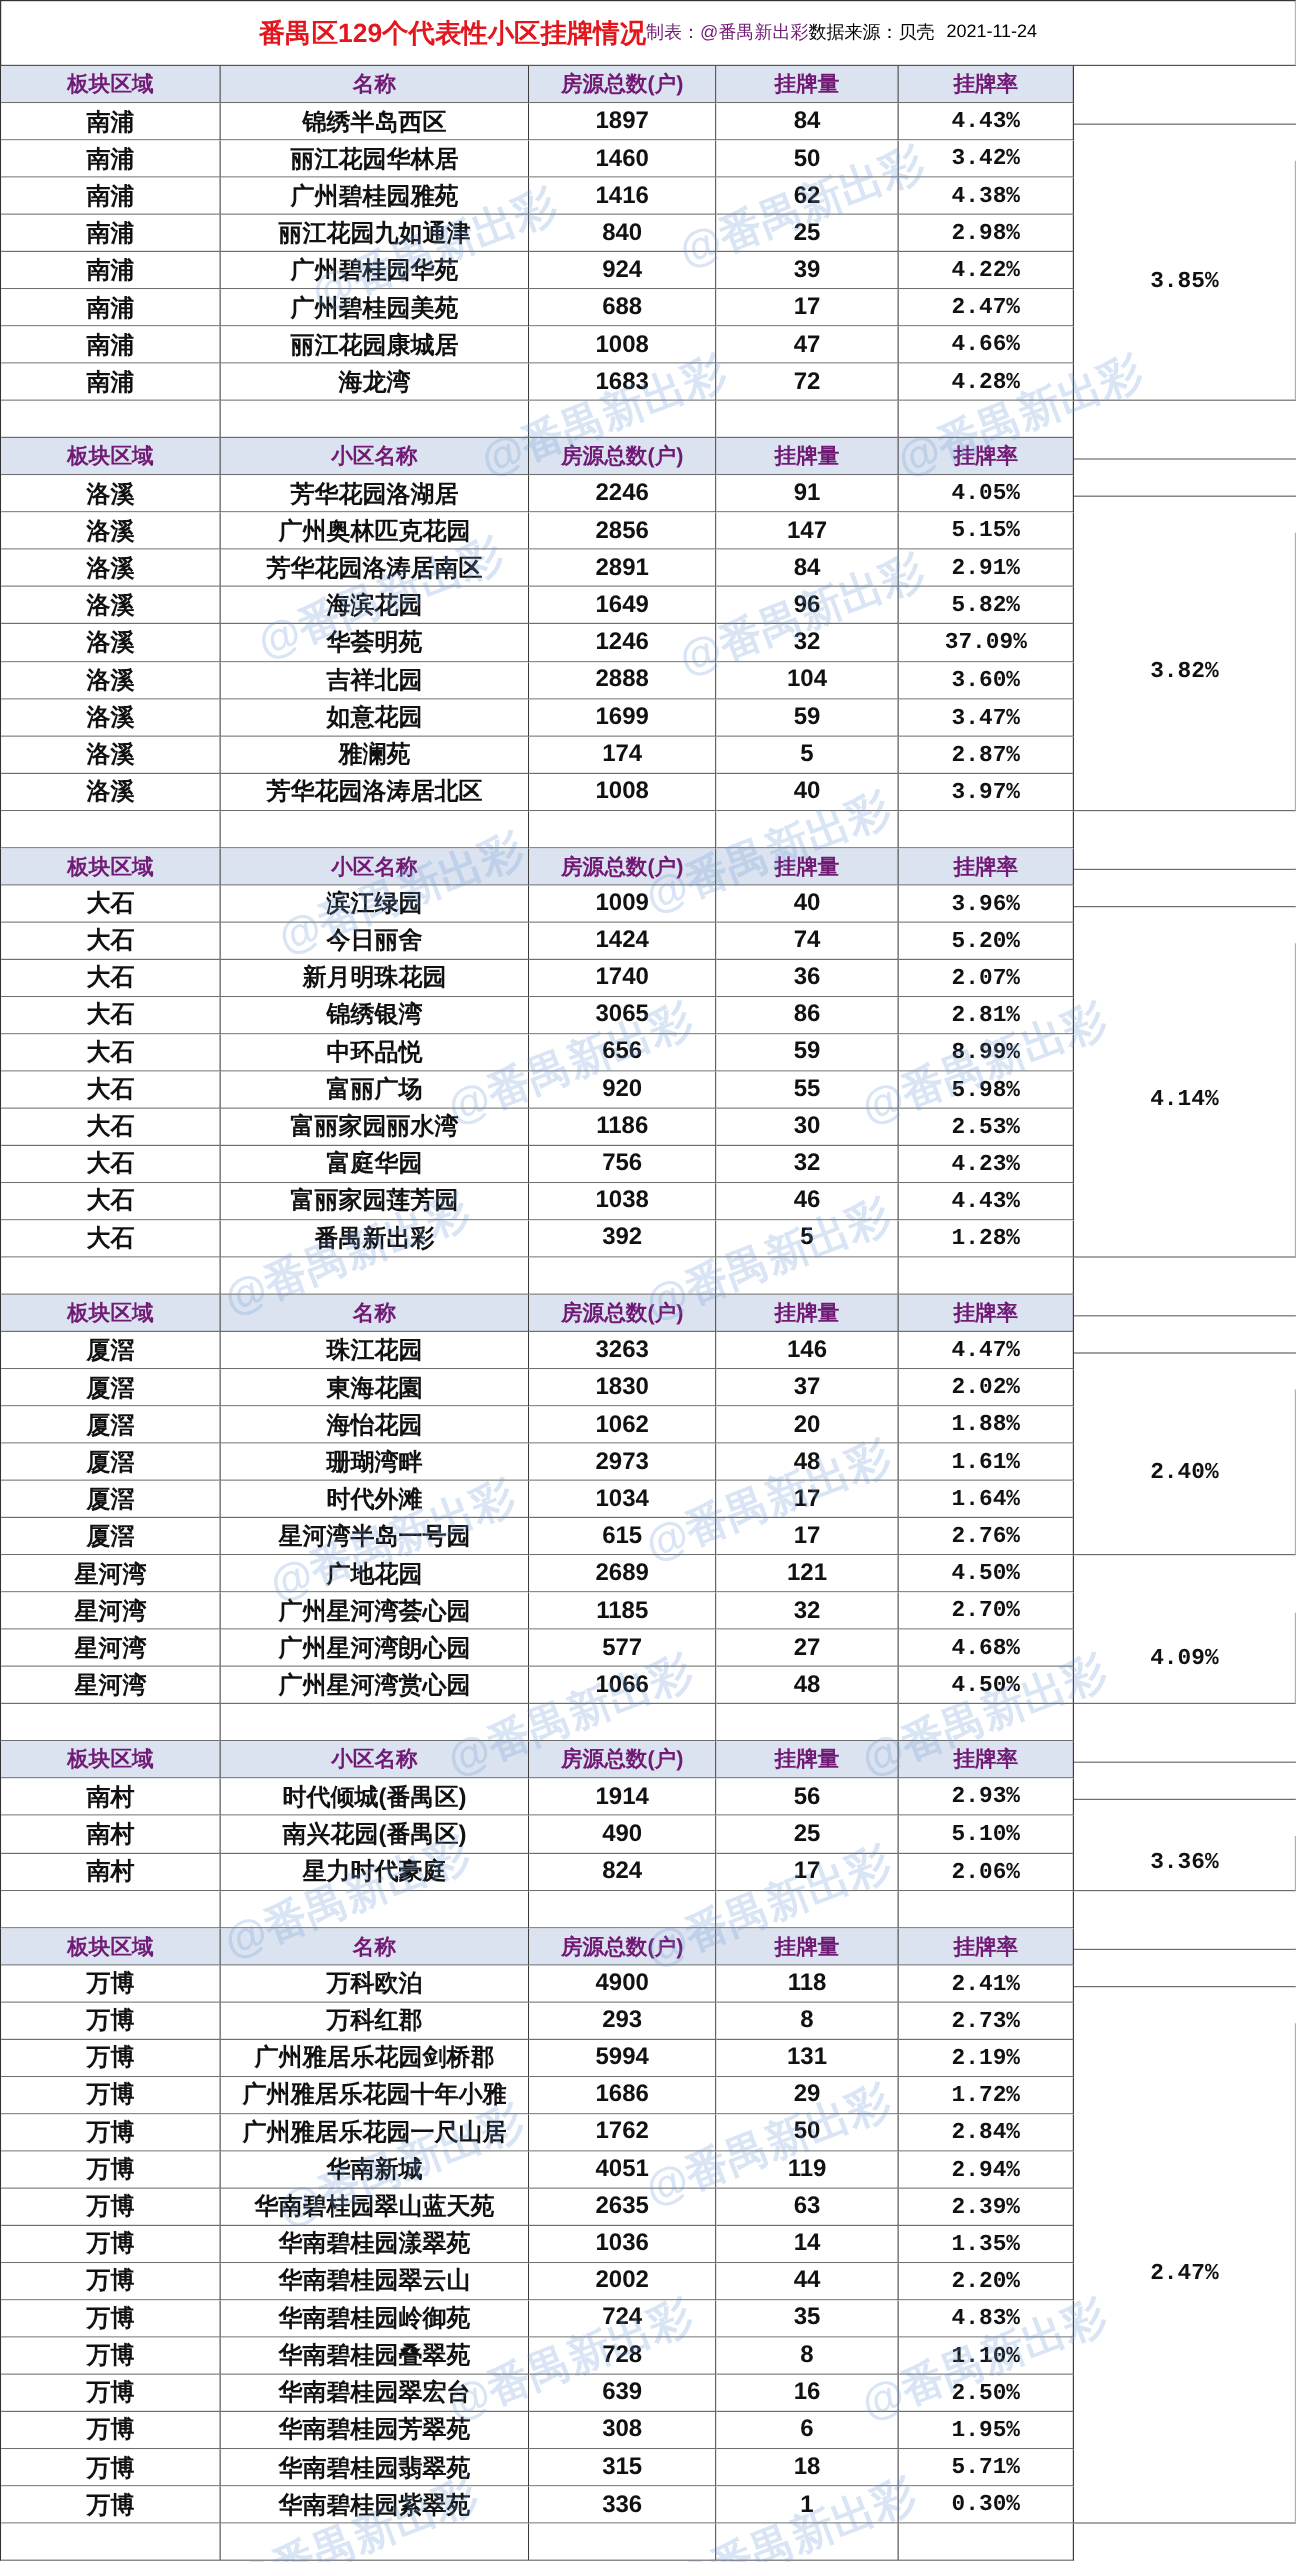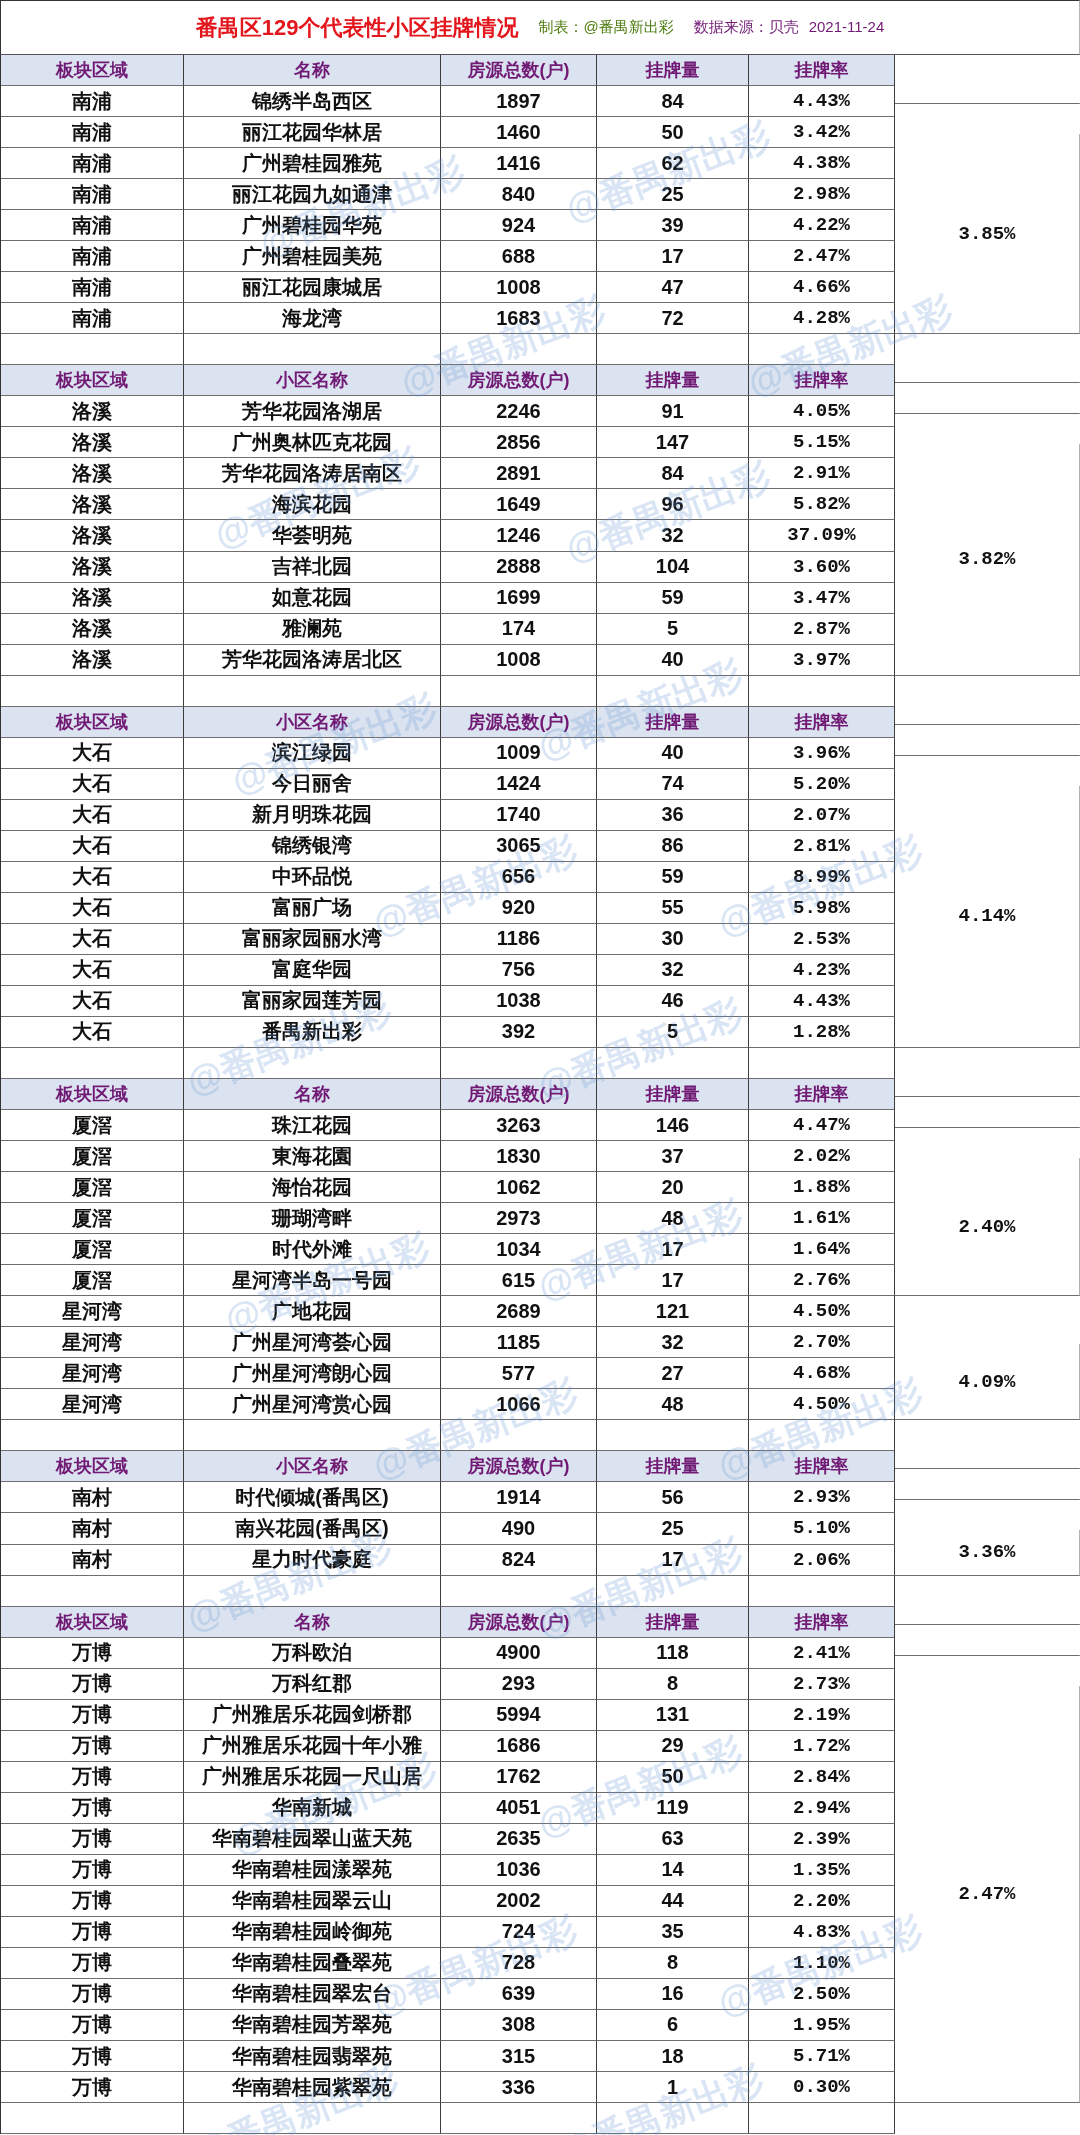--- a/index.html
+++ b/index.html
@@ -7,25 +7,25 @@
   body { font-family: "Liberation Sans", "DejaVu Sans", sans-serif; color: #111; }
   .page { position: relative; width: 1080px; height: 2135px; background: #fff; }
 
   .title-row {
     height: 55px;
     border-top: 1px solid #333;
     border-left: 1px solid #333;
     border-right: 1px solid #b5b5b5;
     border-bottom: 1px solid #555;
     display: flex; align-items: center; justify-content: center;
-    gap: 20px; white-space: nowrap;
+    white-space: nowrap;
   }
   .title-main { color: #e3161d; font-size: 22px; font-weight: bold; }
-  .title-credit { color: #4d7c0f; font-size: 15px; }
-  .title-source-wrap { display: flex; gap: 10px; color: #701a75; font-size: 15px; }
+  .title-credit { color: #701a75; font-size: 15px; }
+  .title-source-wrap { display: flex; gap: 10px; color: #000000; font-size: 15px; }
 
   .section {
     display: grid;
     grid-template-columns: 183px 257px 156px 152px 146px 185px;
     grid-auto-rows: 31.04px;
     border-left: 1px solid #333;
   }
   .row { display: contents; }
   .cell {
     border-right: 1px solid #3c3c3c;

